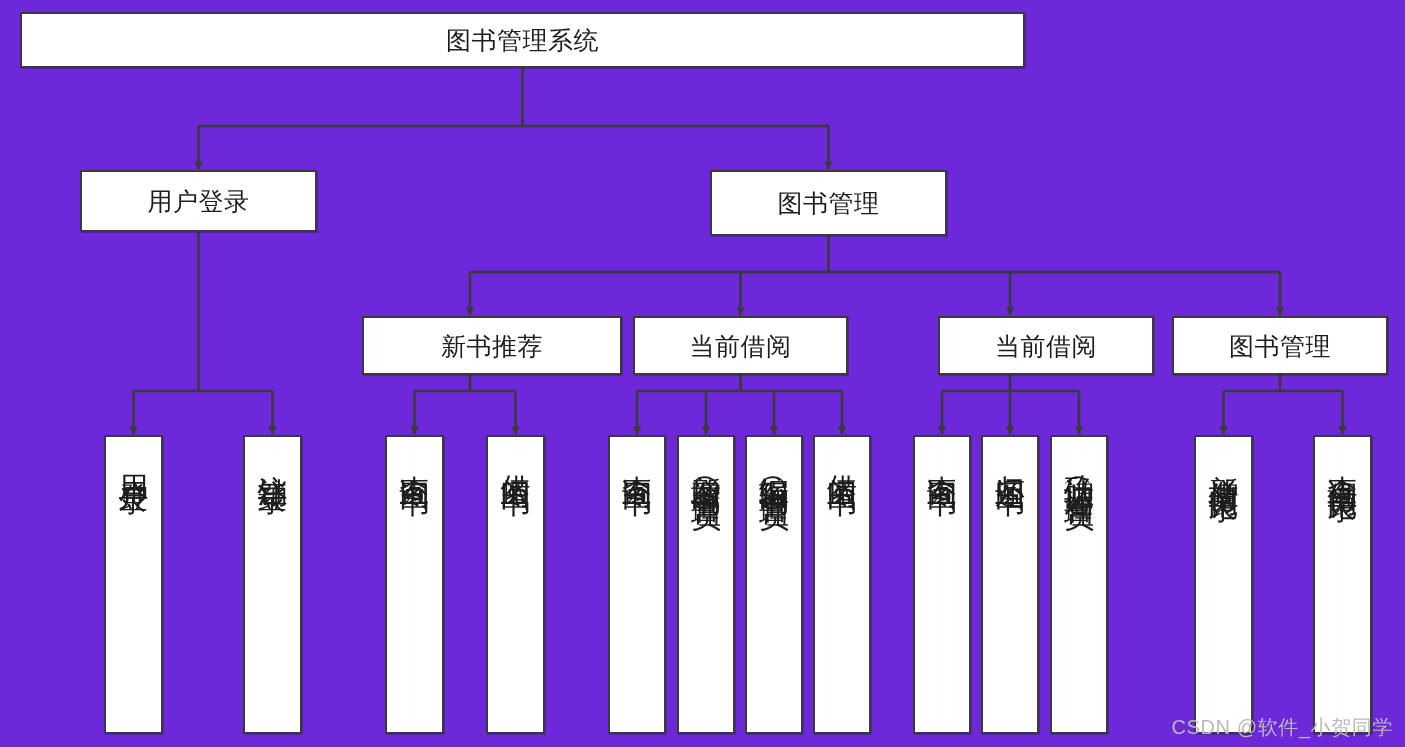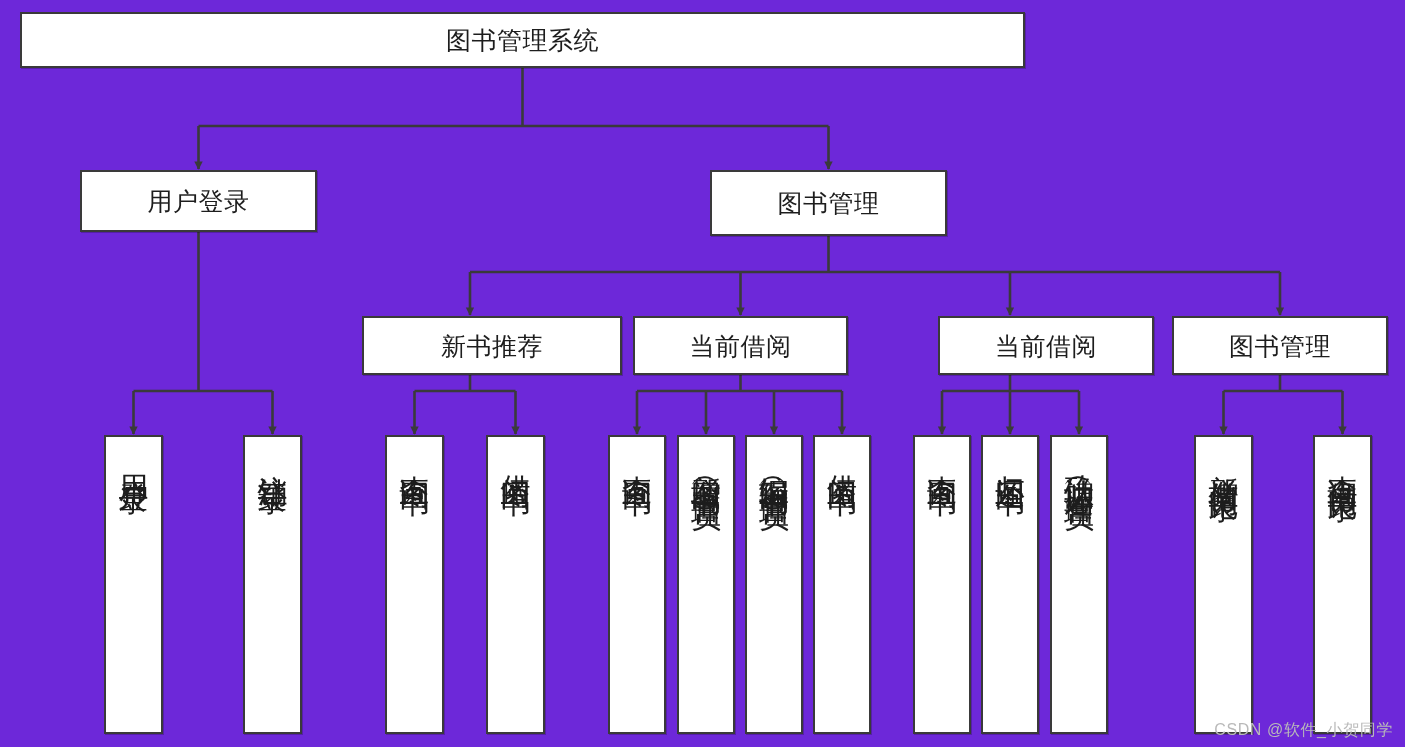--- a/index.html
+++ b/index.html
@@ -55,21 +55,21 @@
     text-orientation: upright;
     font-size: 30px;
     letter-spacing: 4px;
     line-height: 1;
     white-space: nowrap;
   }
   .watermark {
     position: absolute;
     right: 12px;
     bottom: 6px;
-    font-size: 16px;
+    font-size: 20px;
     color: #b9b9b9;
     letter-spacing: 0.6px;
     white-space: nowrap;
   }
 </style>
 </head>
 <body>
 
 <div id="canvas">
 

